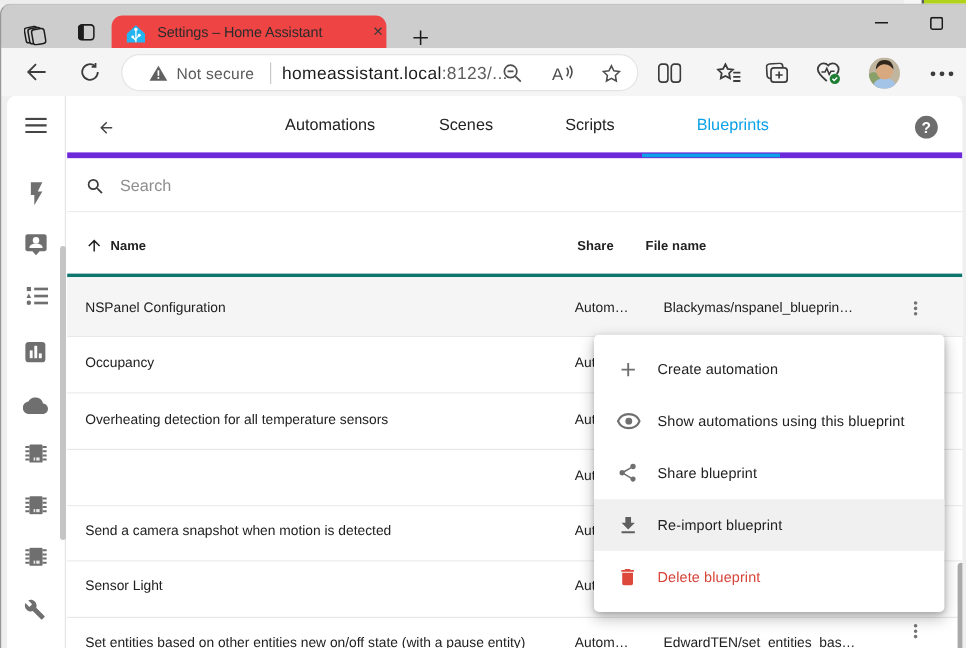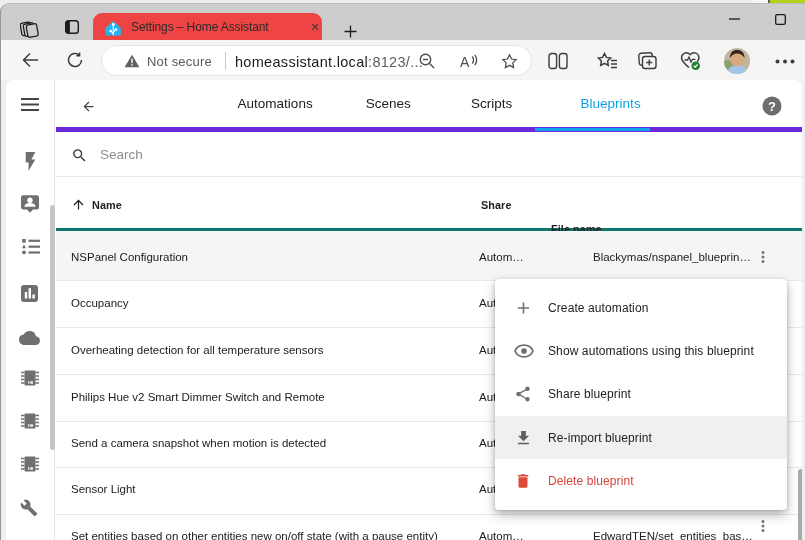--- a/index.html
+++ b/index.html
@@ -42,21 +42,21 @@
 
 #searchrow { left:50px; top:52px; width:746px; height:45px; background:#fff; border-bottom:1px solid #e8e8e8; }
 #searchtxt { position:absolute; left:44px; top:14.5px; font-size:13.5px; color:#8d8d8d; }
 
 #thead { left:50px; top:97px; width:746px; height:54px; background:#fff; border-bottom:3px solid #0f766e; }
 .th { position:absolute; font-size:10.8px; font-weight:700; color:#212121; top:22px; letter-spacing:0.1px; }
 
 .row { left:50px; width:746px; background:#fff; border-bottom:1px solid #e8e8e8; position:absolute; }
 .rname { position:absolute; left:15px; font-size:11.5px; color:#212121; white-space:nowrap; }
 .rtype { position:absolute; left:423px; font-size:11.5px; color:#212121; }
-.rfile { position:absolute; left:497px; font-size:11.5px; color:#212121; white-space:nowrap;margin-left:40px; }
+.rfile { position:absolute; left:497px; font-size:11.5px; color:#212121; white-space:nowrap; }
 
 
 #menu { left:489px; top:198.5px; width:292px; height:231px; background:#fff; border-radius:4px; box-shadow:0 5px 12px rgba(0,0,0,0.28), 0 1px 4px rgba(0,0,0,0.16); padding-top:8px; }
 .mi { position:relative; height:43.2px; }
 .mi .txt { position:absolute; left:53px; top:50%; transform:translateY(-50%); font-size:12px; color:#212121; letter-spacing:0.1px; white-space:nowrap; }
 .mi.red .txt { color:#d6443a; }
 .mi.hov { background:#f0f0f0; }
 .mi svg { position:absolute; left:18.5px; top:50%; transform:translateY(-50%); }
 
 
@@ -288,41 +288,40 @@
       </svg>
     <div id="searchtxt">Search</div>
   </div>
 
   <div class="abs" id="thead">
     <svg style="position:absolute;left:15px;top:20px" width="15" height="15" viewBox="0 0 24 24">
         <path d="M13 20h-2V8l-5.5 5.5-1.42-1.42L12 4.16l7.92 7.92-1.42 1.42L13 8v12z" fill="#212121"></path>
       </svg>
     <div class="th" style="left:36px;">Name</div>
     <div class="th" style="left:425px;">Share</div>
-    <div class="th" style="left:495px;margin-top:24px;">File name</div>
+    <div class="th" style="left:482px;">File name</div>
   </div>
 
   <div class="row" style="top:151px;height:50px;background:#f5f5f5;">
     <div class="rname" style="top:19.5px;">NSPanel Configuration</div>
     <div class="rtype" style="top:19.5px;">Autom…</div>
     <div class="rfile" style="top:19.5px;">Blackymas/nspanel_blueprin…</div>
     <svg style="position:absolute;left:698px;top:17px" width="18" height="18" viewBox="0 0 24 24">
         <path d="M12 16a2 2 0 0 1 2 2 2 2 0 0 1-2 2 2 2 0 0 1-2-2 2 2 0 0 1 2-2m0-6a2 2 0 0 1 2 2 2 2 0 0 1-2 2 2 2 0 0 1-2-2 2 2 0 0 1 2-2m0-6a2 2 0 0 1 2 2 2 2 0 0 1-2 2 2 2 0 0 1-2-2 2 2 0 0 1 2-2z" fill="#757575"></path>
       </svg>
   </div>
   <div class="row" style="top:201px;height:47px;">
     <div class="rname" style="top:16.3px;">Occupancy</div>
     <div class="rtype" style="top:16.3px;">Aut</div>
   </div>
   <div class="row" style="top:248px;height:47px;">
     <div class="rname" style="top:16.3px;">Overheating detection for all temperature sensors</div>
     <div class="rtype" style="top:16.3px;">Aut</div>
   </div>
   <div class="row" style="top:295px;height:46.5px;">
-    <div class="rname" style="top:16.3px;">Philips Hue v2 Smart Dimmer Switch and Remote</div>
     <div class="rtype" style="top:16.3px;">Aut</div>
   </div>
   <div class="row" style="top:341.5px;height:46.5px;">
     <div class="rname" style="top:15.8px;">Send a camera snapshot when motion is detected</div>
     <div class="rtype" style="top:15.8px;">Aut</div>
   </div>
   <div class="row" style="top:388px;height:47px;">
     <div class="rname" style="top:15.3px;">Sensor Light</div>
     <div class="rtype" style="top:15.3px;">Aut</div>
   </div>

